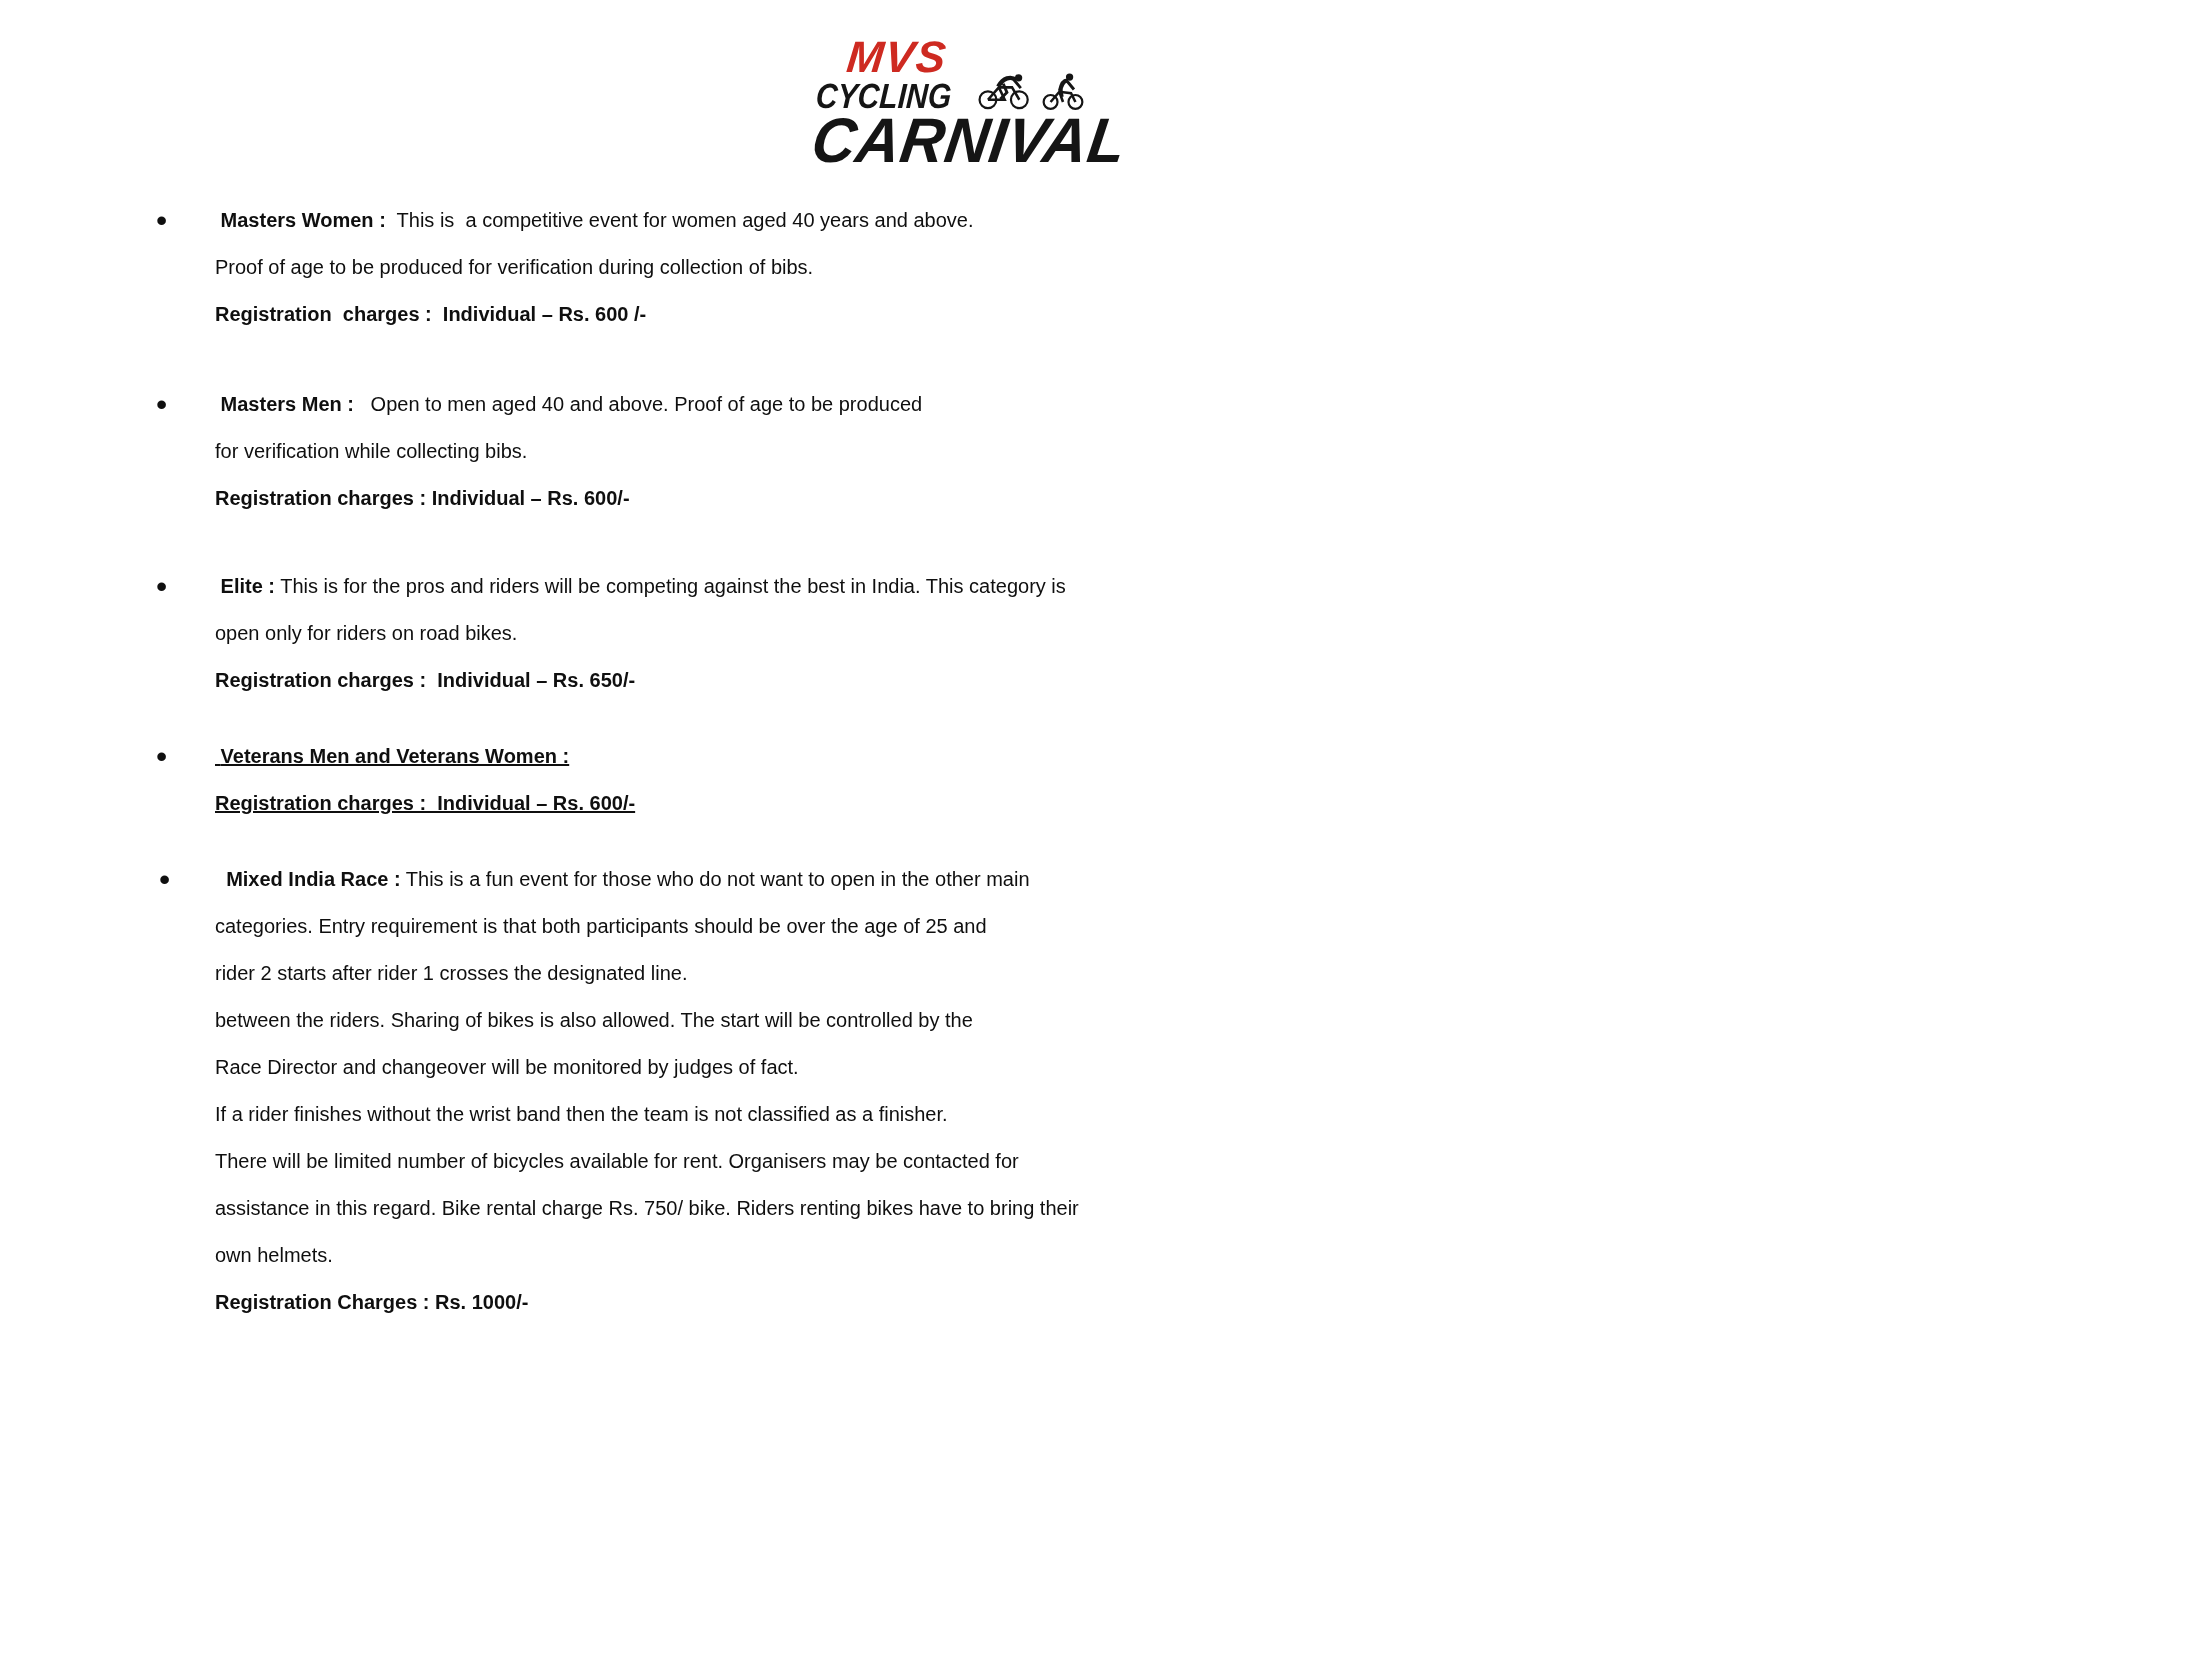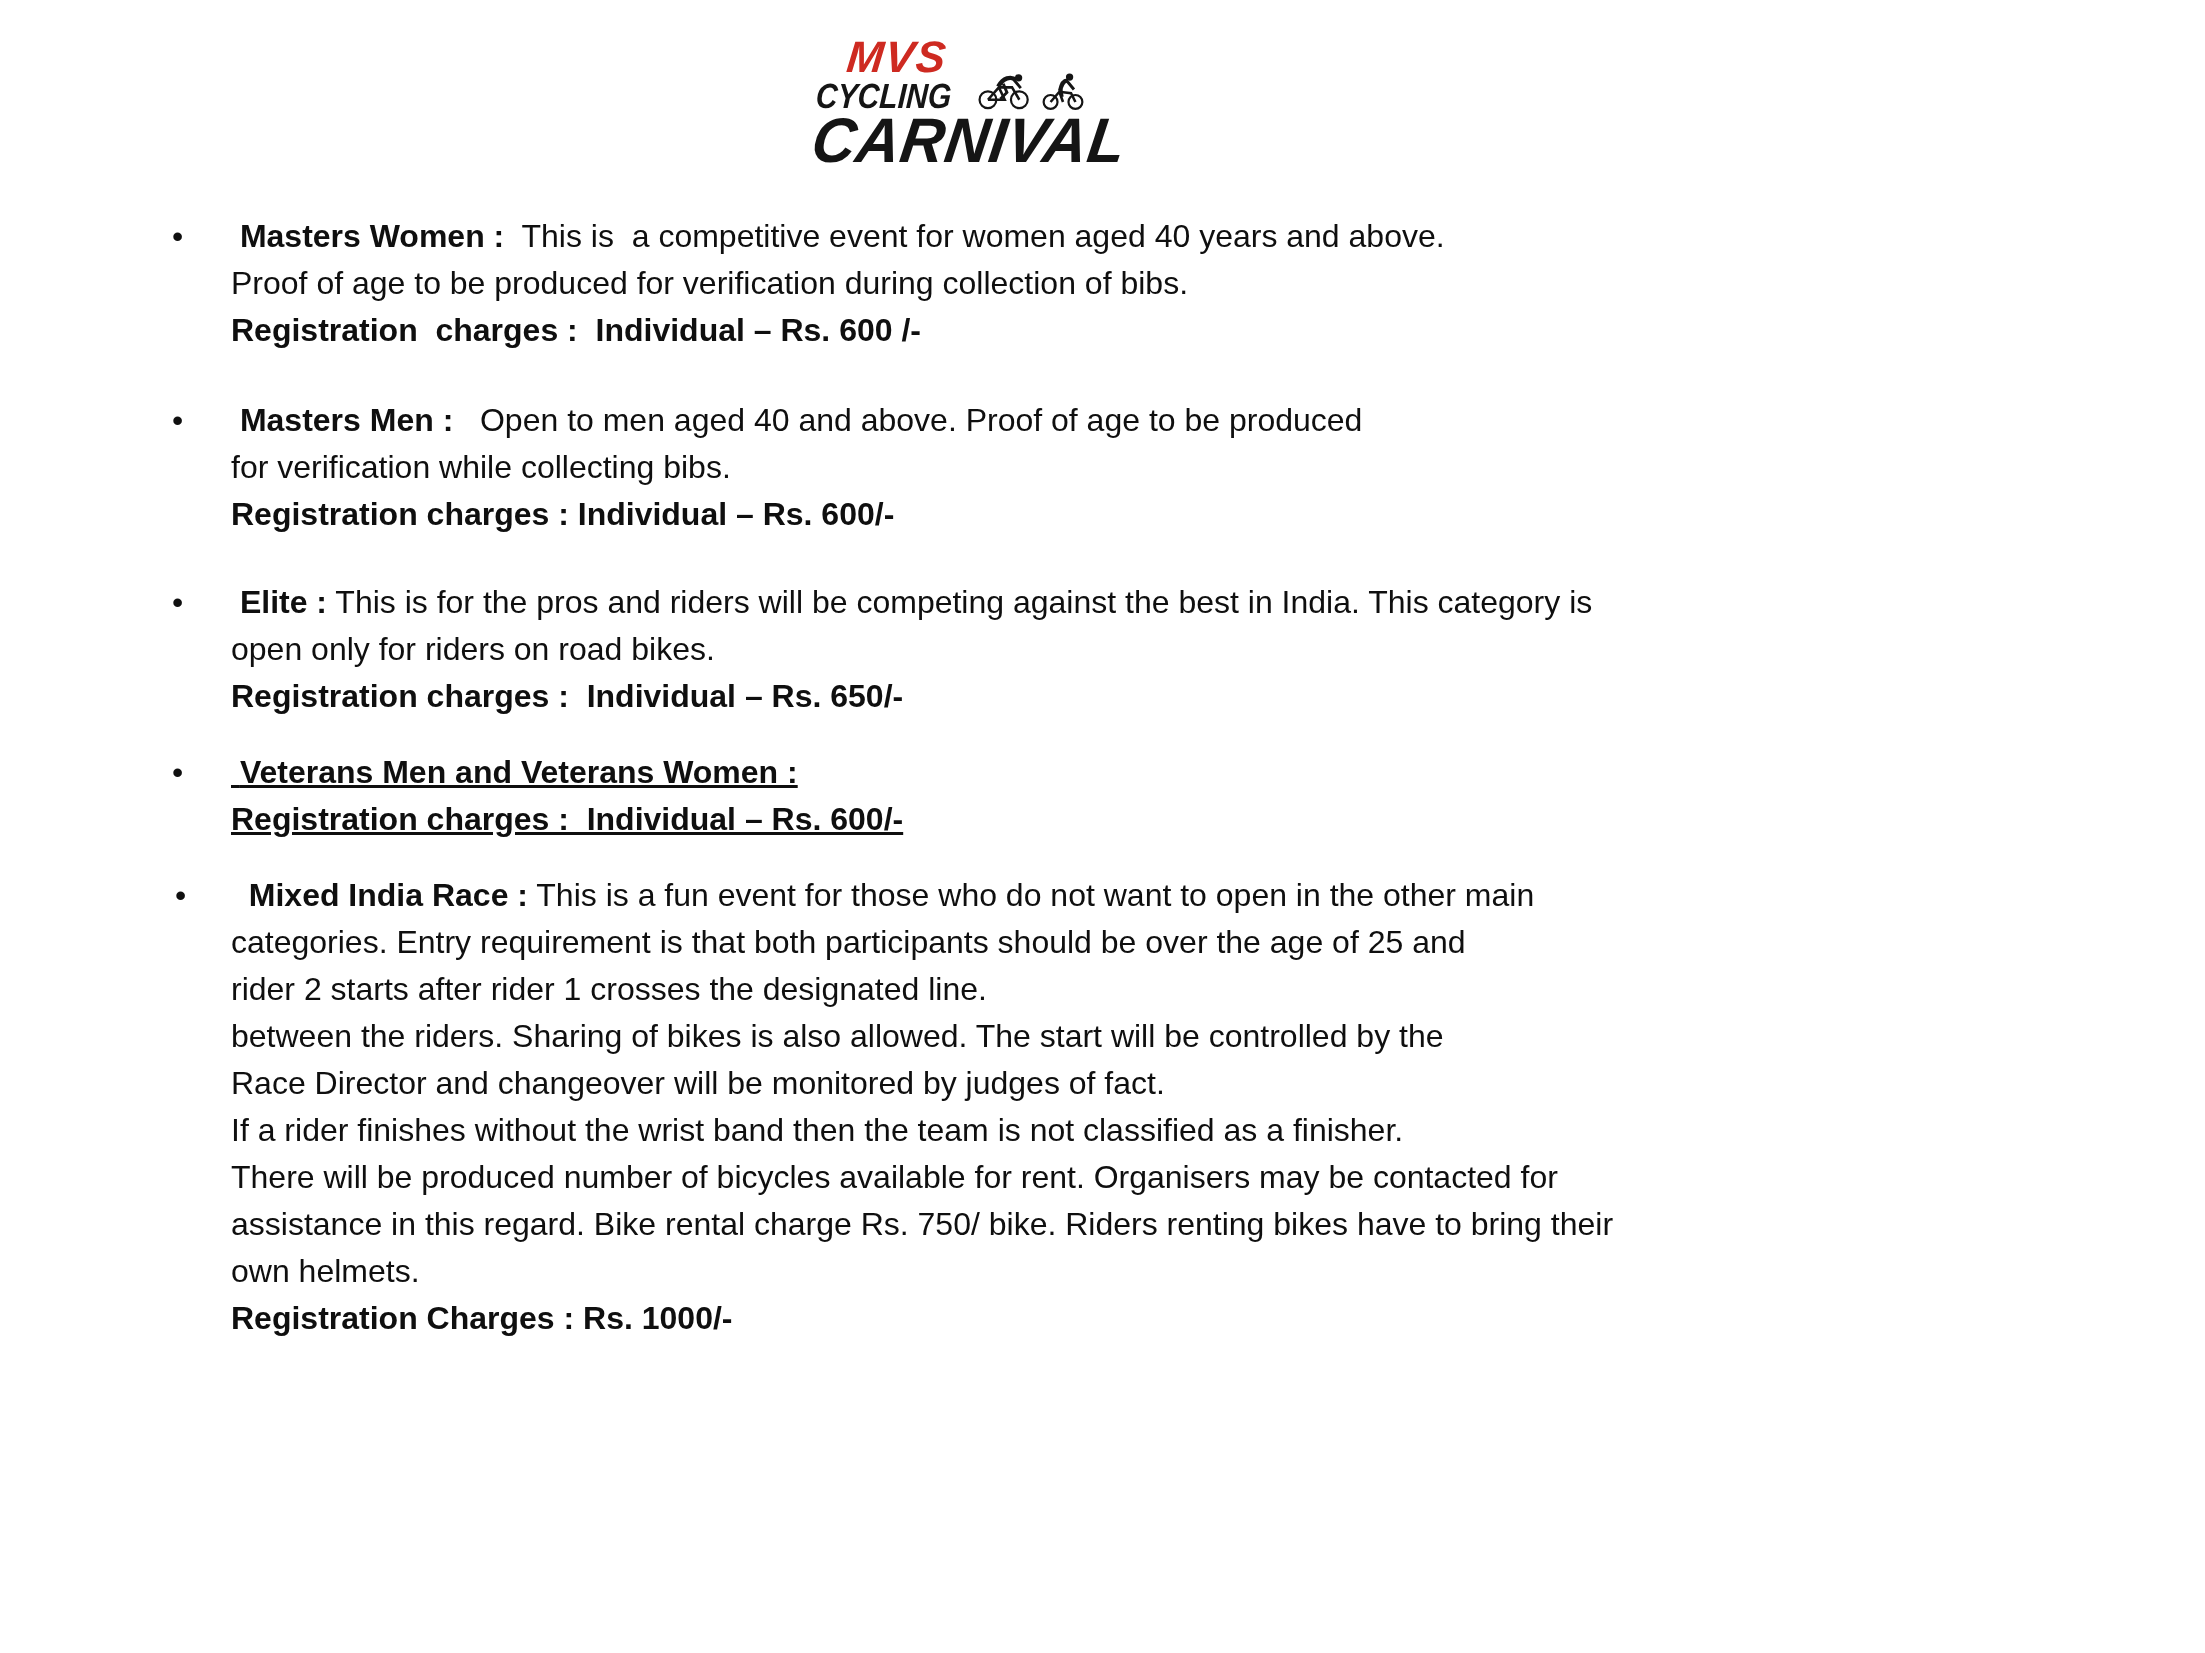--- a/index.html
+++ b/index.html
@@ -69,23 +69,23 @@
     white-space: nowrap;
   }
 
   
   .content {
     position: absolute;
     left: 156px;
     top: 197px;
     width: 1882px;
     list-style: none;
-    margin: 16px;
+    margin: 0;
     padding: 0;
-    font-size: 32px;
+    font-size: 20px;
     line-height: 47px;
   }
   .category { position: relative; padding-left: 59px; }
   .category::before {
     content: "\2022";
     position: absolute;
     left: 0;
     top: 0;
     font-size: 32px;
     color: #0f0f0f;
@@ -151,21 +151,21 @@
         <div class="line"><span class="b"> Veterans Men and Veterans Women :</span></div>
         <div class="line"><span class="b">Registration charges :  Individual – Rs. 600/-</span></div>
       </li>
       <li class="category">
         <div class="line"><span class="b">  Mixed India Race :</span><span> This is a fun event for those who do not want to open in the other main</span></div>
         <div class="line"><span>categories. Entry requirement is that both participants should be over the age of 25 and</span></div>
         <div class="line"><span>rider 2 starts after rider 1 crosses the designated line.</span></div>
         <div class="line"><span>between the riders. Sharing of bikes is also allowed. The start will be controlled by the</span></div>
         <div class="line"><span>Race Director and changeover will be monitored by judges of fact.</span></div>
         <div class="line"><span>If a rider finishes without the wrist band then the team is not classified as a finisher.</span></div>
-        <div class="line"><span>There will be produced number of bicycles available for rent. Organisers may be contacted for</span></div>
+        <div class="line"><span>There will be limited number of bicycles available for rent. Organisers may be contacted for</span></div>
         <div class="line"><span>assistance in this regard. Bike rental charge Rs. 750/ bike. Riders renting bikes have to bring their</span></div>
         <div class="line"><span>own helmets.</span></div>
         <div class="line"><span class="b">Registration Charges : Rs. 1000/-</span></div>
       </li>
     </ul>
 
 </div>
 
 
 </body></html>

